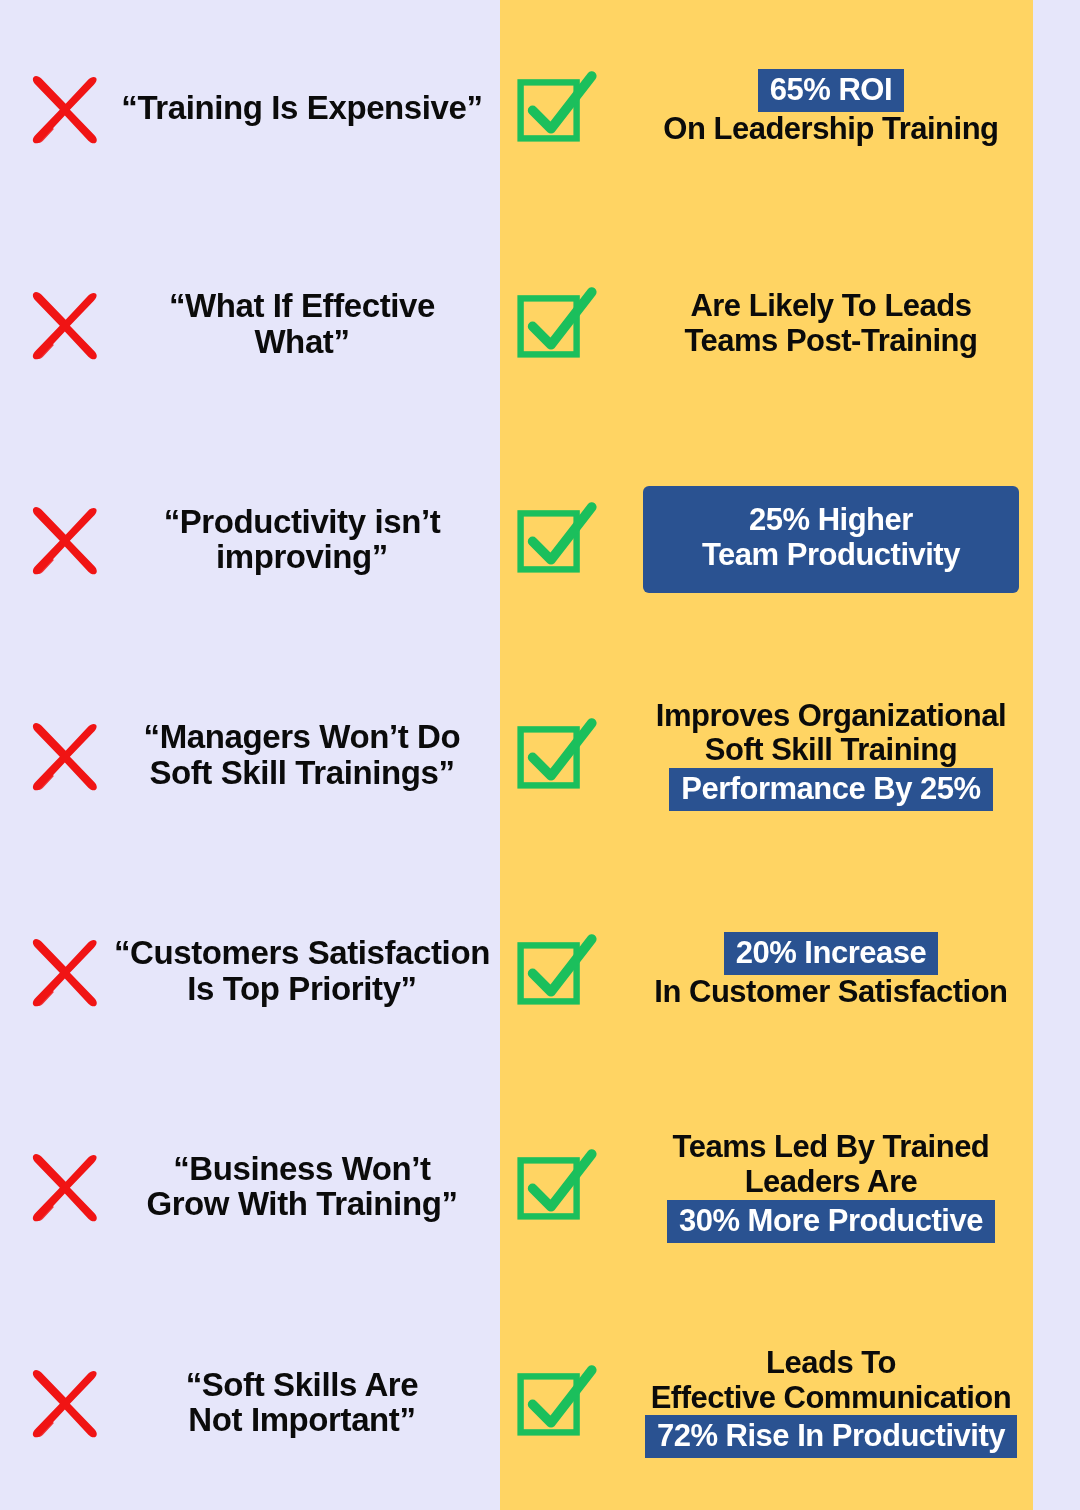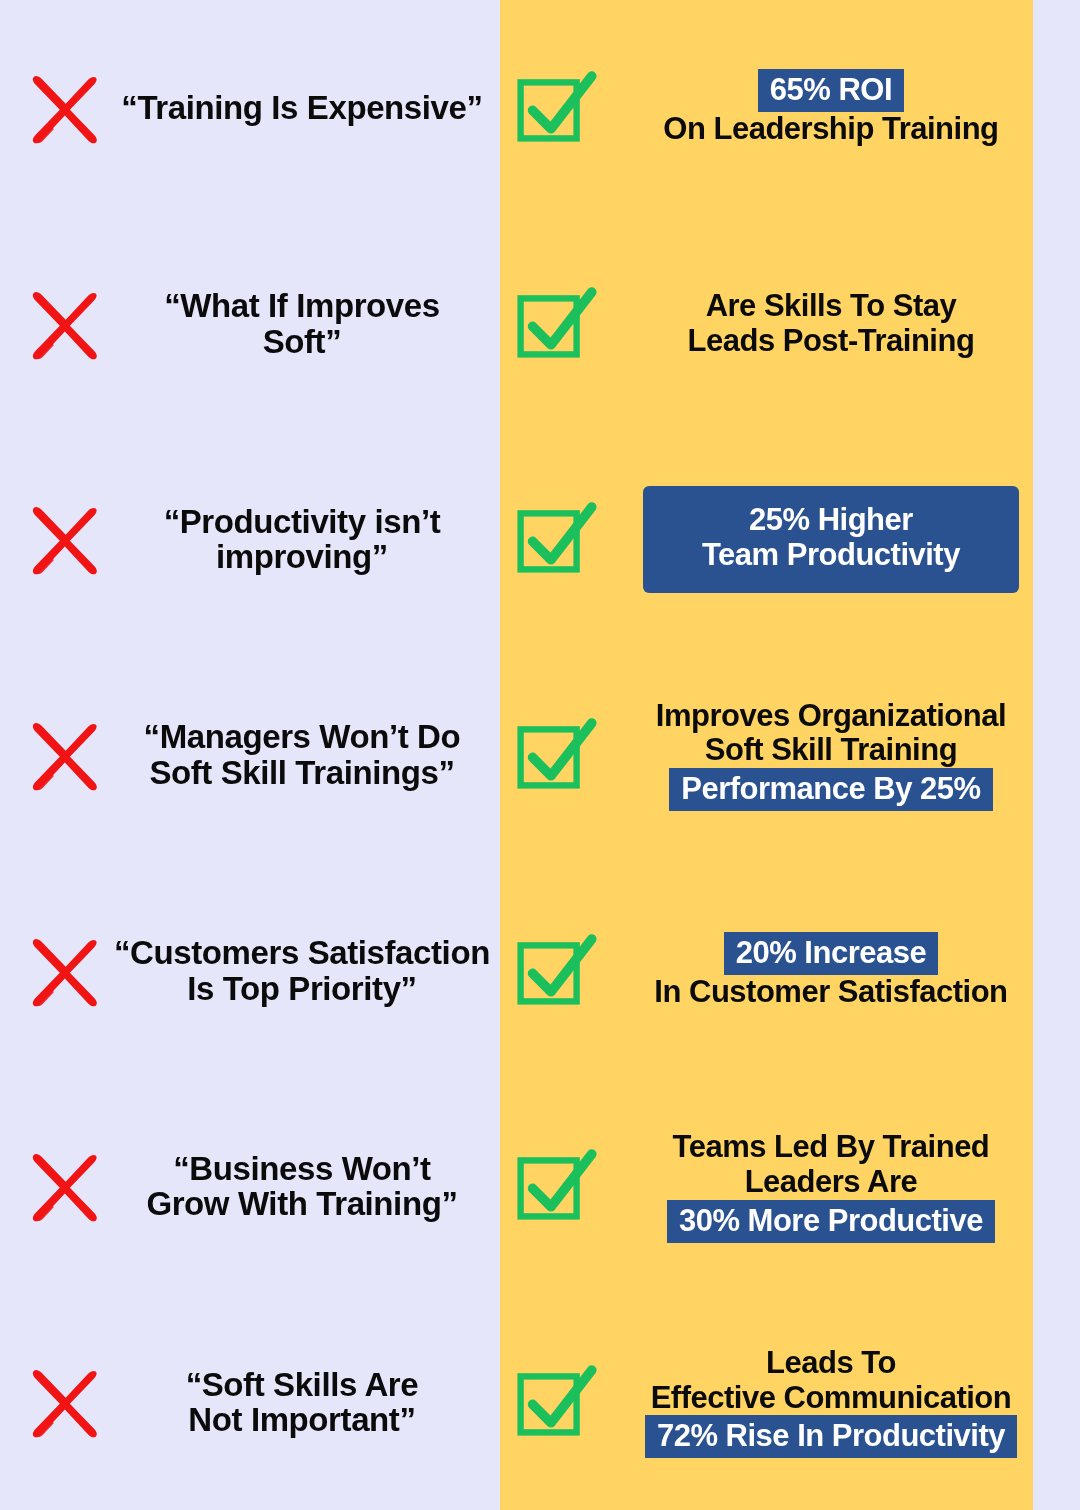--- a/index.html
+++ b/index.html
@@ -125,22 +125,22 @@
       <div class="row row-myth">
         <div class="myth-icon">
           <span class="ic">
             <svg viewBox="0 0 100 100" xmlns="http://www.w3.org/2000/svg" aria-hidden="true">
               <path fill="#F01414" d="M14 13 C16 11 20 12 23 15 L52 45 L79 16 C82 13 86 12 88 14 C90 16 88 20 85 23 L57 52 L86 82 C89 85 90 89 88 91 C86 93 82 92 79 89 L51 59 L23 89 C20 92 16 93 14 91 C12 89 13 85 16 82 L45 52 L16 22 C13 19 12 15 14 13 Z"></path>
               <path fill="#F01414" opacity="0.85" d="M15 90 C18 93 22 92 25 89 L38 75 L33 70 L18 84 C15 87 13 88 15 90 Z"></path>
             </svg>
           </span>
         </div>
         <div class="myth-text">
-          <span class="ln">“What If Improves</span>
-          <span class="ln">Soft”</span>
+          <span class="ln">“What If Effective</span>
+          <span class="ln">What”</span>
         </div>
       </div>
       <div class="row row-myth">
         <div class="myth-icon">
           <span class="ic">
             <svg viewBox="0 0 100 100" xmlns="http://www.w3.org/2000/svg" aria-hidden="true">
               <path fill="#F01414" d="M14 13 C16 11 20 12 23 15 L52 45 L79 16 C82 13 86 12 88 14 C90 16 88 20 85 23 L57 52 L86 82 C89 85 90 89 88 91 C86 93 82 92 79 89 L51 59 L23 89 C20 92 16 93 14 91 C12 89 13 85 16 82 L45 52 L16 22 C13 19 12 15 14 13 Z"></path>
               <path fill="#F01414" opacity="0.85" d="M15 90 C18 93 22 92 25 89 L38 75 L33 70 L18 84 C15 87 13 88 15 90 Z"></path>
             </svg>
           </span>
@@ -225,22 +225,22 @@
       <div class="row row-fact">
         <div class="fact-icon">
           <span class="ic">
             <svg viewBox="0 0 100 100" xmlns="http://www.w3.org/2000/svg" aria-hidden="true">
               <rect x="7" y="18" width="70" height="70" fill="none" stroke="#1BBF5C" stroke-width="8"></rect>
               <path d="M22 53 L45 76 L96 10" fill="none" stroke="#1BBF5C" stroke-width="12" stroke-linecap="round" stroke-linejoin="round"></path>
             </svg>
           </span>
         </div>
         <div class="fact-text">
-          <span class="ln">Are Skills To Stay</span>
-          <span class="ln">Leads Post-Training</span>
+          <span class="ln">Are Likely To Leads</span>
+          <span class="ln">Teams Post-Training</span>
         </div>
       </div>
       <div class="row row-fact">
         <div class="fact-icon">
           <span class="ic">
             <svg viewBox="0 0 100 100" xmlns="http://www.w3.org/2000/svg" aria-hidden="true">
               <rect x="7" y="18" width="70" height="70" fill="none" stroke="#1BBF5C" stroke-width="8"></rect>
               <path d="M22 53 L45 76 L96 10" fill="none" stroke="#1BBF5C" stroke-width="12" stroke-linecap="round" stroke-linejoin="round"></path>
             </svg>
           </span>

